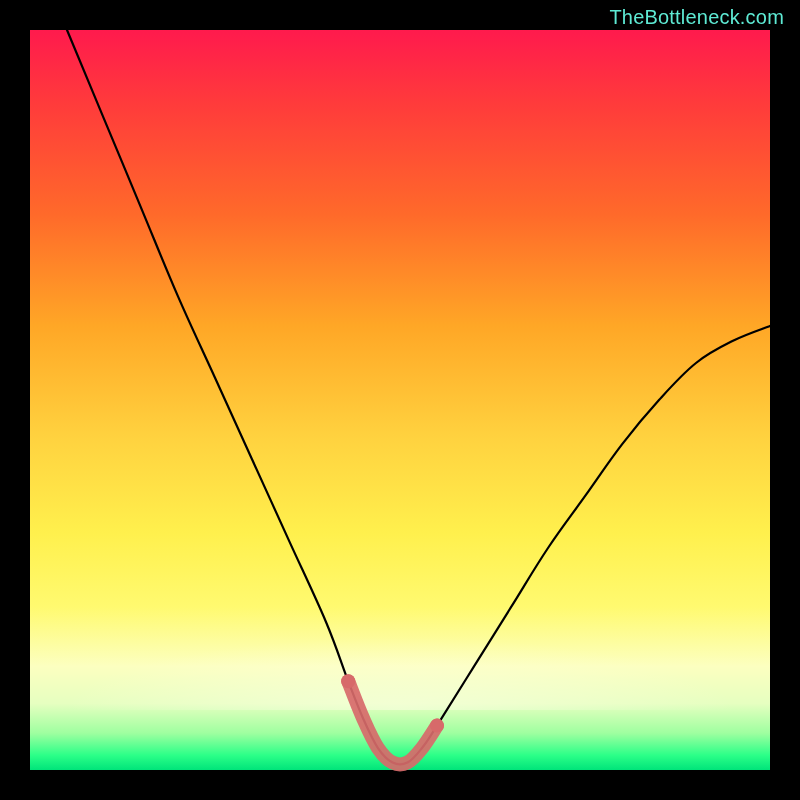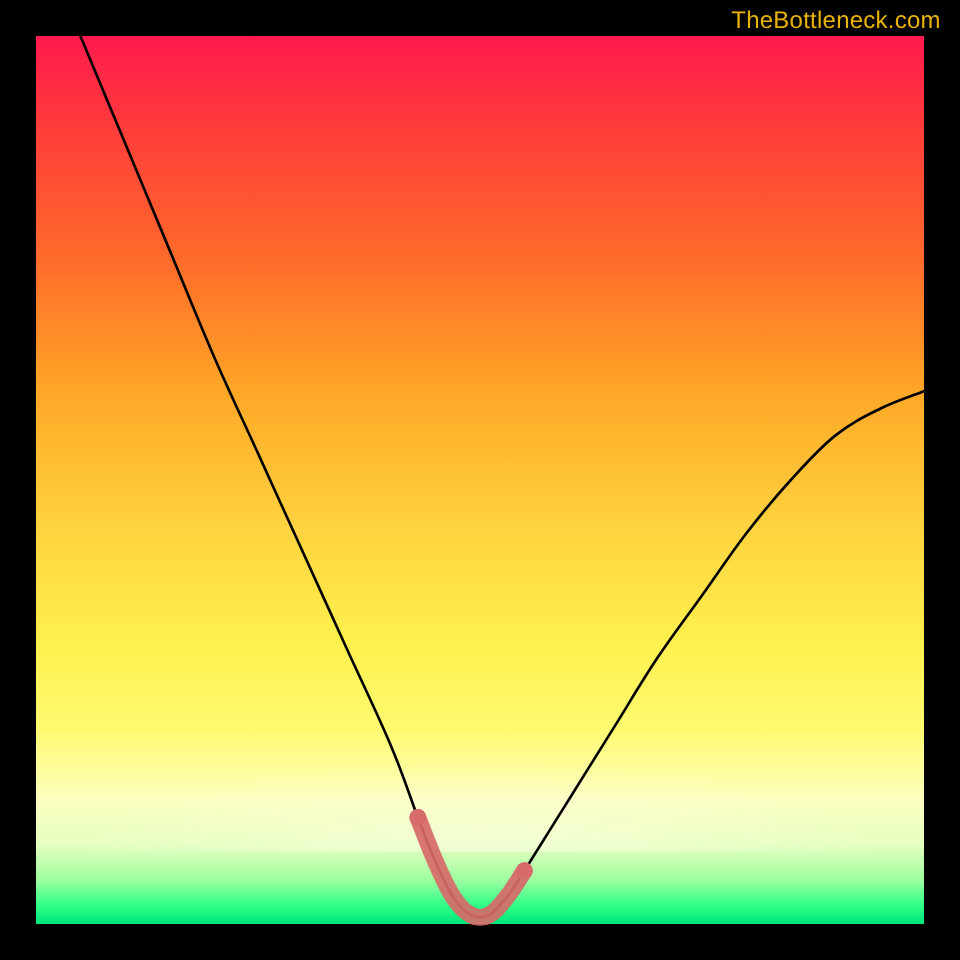--- a/index.html
+++ b/index.html
@@ -50,21 +50,21 @@
       rgba(255,255,230,0.25) 45%,
       rgba(255,255,230,0.0) 80%);
     pointer-events: none;
   }
   .watermark {
     position: absolute;
     top: 6px;
     right: 16px;
     font-family: Arial, Helvetica, sans-serif;
     font-size: 20px;
-    color: #eab308;
+    color: #5eead4;
     letter-spacing: 0.2px;
     user-select: none;
   }
   svg.overlay {
     position: absolute;
     left: 30px;
     top: 30px;
     width: 740px;
     height: 740px;
     overflow: visible;

